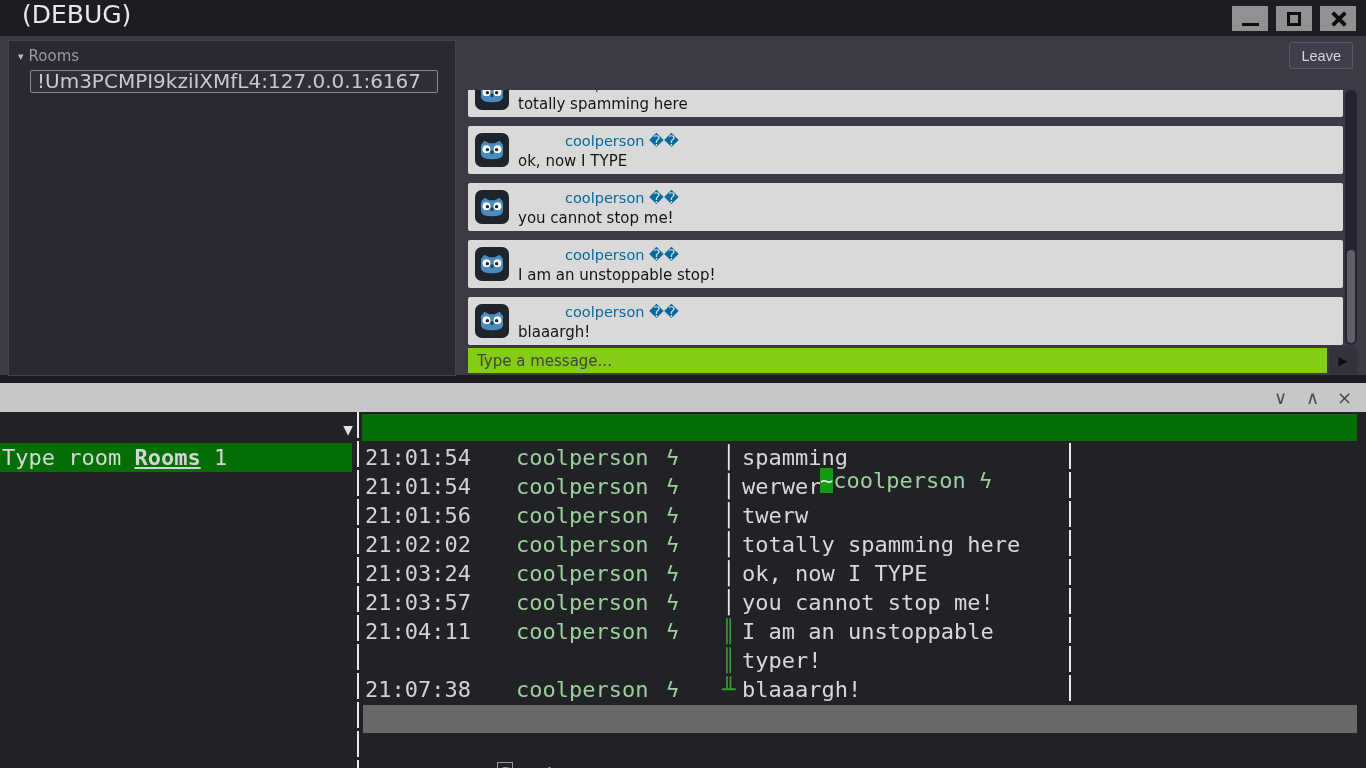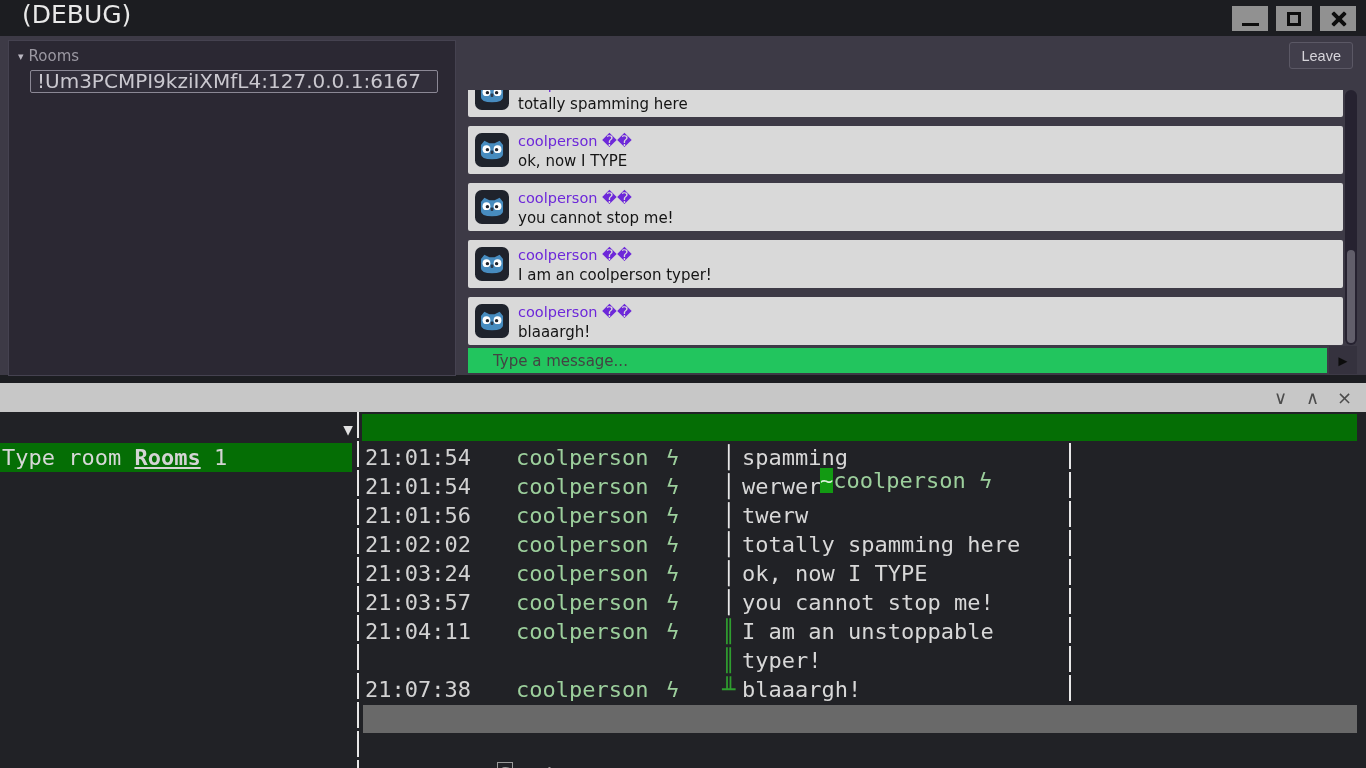--- a/index.html
+++ b/index.html
@@ -37,29 +37,29 @@
   
   .chat-panel{position:absolute;left:462px;top:0;right:0;bottom:0;}
   .leave-btn{position:absolute;top:6px;right:13px;height:27px;padding:0 11px;
              background:#413e4b;border:1px solid #5b5865;border-radius:3px;
              color:#d6d4da;font-size:14.5px;cursor:pointer;text-align:center;}
   .messages{position:absolute;left:6px;top:54px;width:875px;height:255px;overflow:hidden;
             display:flex;flex-direction:column;justify-content:flex-end;gap:9px;}
   .msg-card{flex:0 0 48px;min-height:48px;background:#d9d9d9;border-radius:2px;
             position:relative;padding:5px 6px 4px 50px;}
   .avatar{position:absolute;left:7px;top:7px;width:34px;height:34px;}
-  .msg-author{color:#6d28d9;font-size:14.5px;line-height:20px;white-space:nowrap;}
+  .msg-author{color:#0369a1;font-size:14.5px;line-height:20px;white-space:nowrap;margin-left:47px;}
   .msg-text{color:#141414;font-size:15px;line-height:21px;white-space:nowrap;}
   .chat-scrollbar{position:absolute;right:9px;top:54px;width:12px;height:255px;
                   background:#262230;border-radius:6px;cursor:pointer;}
   .chat-scrollbar .thumb{position:absolute;left:2px;width:8px;top:160px;height:93px;
                   background:#615e6a;border-radius:4px;}
   .chat-input{position:absolute;left:6px;bottom:2px;width:859px;height:25px;
-              background:#22c55e;border:none;color:#434343;font-size:15px;
-              font-family:"DejaVu Sans",sans-serif;padding:0 0 0 25px;outline:none;}
+              background:#84cc16;border:none;color:#434343;font-size:15px;
+              font-family:"DejaVu Sans",sans-serif;padding:0 0 0 9px;outline:none;}
   .chat-input::placeholder{color:#434343;opacity:1;}
   .send-btn{position:absolute;right:9px;bottom:1px;width:28px;height:28px;background:#35323e;
             border:none;color:#0c0c0c;font-size:15px;display:flex;align-items:center;
             justify-content:center;cursor:pointer;padding:0;}
 
   
   .terminal{position:absolute;left:0;top:383px;width:1366px;height:385px;background:#212226;}
   .term-toolbar{height:29px;background:#c7c7c7;display:flex;justify-content:flex-end;
                 align-items:center;gap:13px;padding-right:12px;}
   .ticon{color:#4c4c4c;font-size:18px;line-height:18px;width:19px;text-align:center;cursor:pointer;}
@@ -177,21 +177,21 @@
               <svg class="avatar" viewBox="0 0 40 40">
                 <rect x="0" y="0" width="40" height="40" rx="8" fill="#1f232c"></rect>
                 <path d="M7 25 L7 14 L11 9 L17 12 L23 12 L29 9 L33 14 L33 25 Q33 31 20 31 Q7 31 7 25 Z" fill="#478cbf"></path>
                 <circle cx="13.5" cy="19" r="4.6" fill="#ffffff"></circle>
                 <circle cx="26.5" cy="19" r="4.6" fill="#ffffff"></circle>
                 <circle cx="14.6" cy="19.6" r="2" fill="#1f232c"></circle>
                 <circle cx="25.4" cy="19.6" r="2" fill="#1f232c"></circle>
                 <rect x="18.4" y="20.5" width="3.2" height="4.2" rx="1.2" fill="#2b3a4e"></rect>
               </svg>
               <div class="msg-author">coolperson ��</div>
-              <div class="msg-text">I am an coolperson typer!</div>
+              <div class="msg-text">I am an unstoppable stop!</div>
             </div>
 
             <div class="msg-card">
               <svg class="avatar" viewBox="0 0 40 40">
                 <rect x="0" y="0" width="40" height="40" rx="8" fill="#1f232c"></rect>
                 <path d="M7 25 L7 14 L11 9 L17 12 L23 12 L29 9 L33 14 L33 25 Q33 31 20 31 Q7 31 7 25 Z" fill="#478cbf"></path>
                 <circle cx="13.5" cy="19" r="4.6" fill="#ffffff"></circle>
                 <circle cx="26.5" cy="19" r="4.6" fill="#ffffff"></circle>
                 <circle cx="14.6" cy="19.6" r="2" fill="#1f232c"></circle>
                 <circle cx="25.4" cy="19.6" r="2" fill="#1f232c"></circle>

